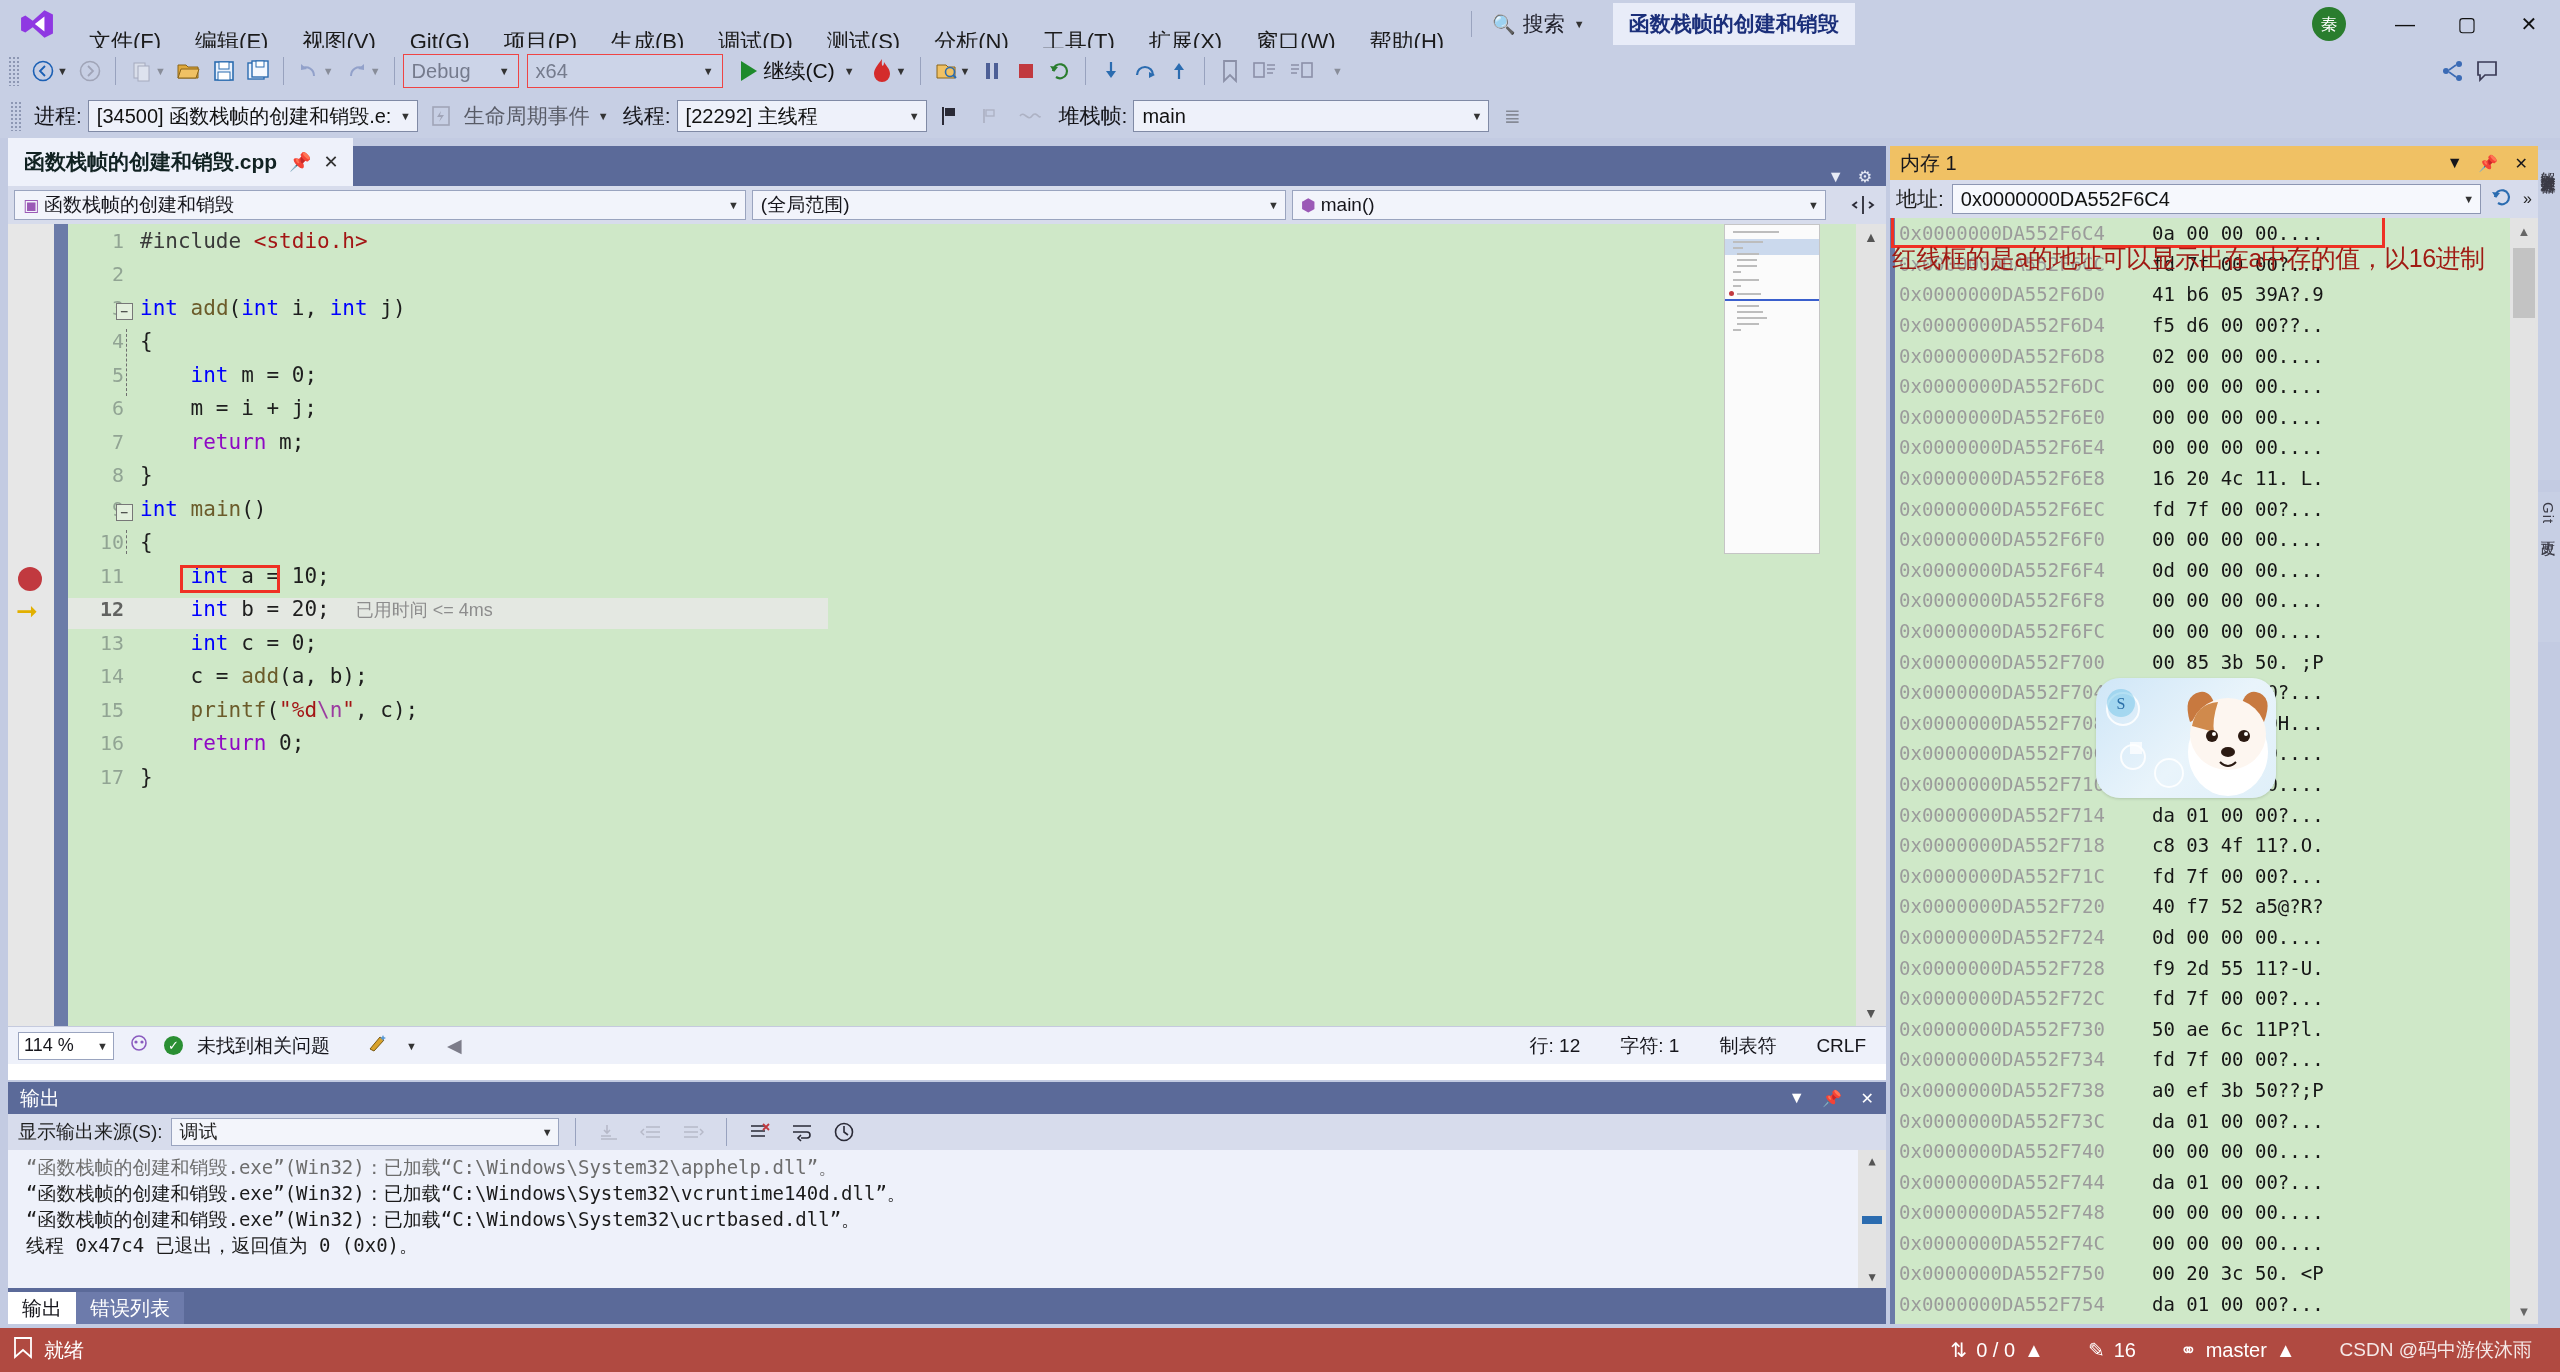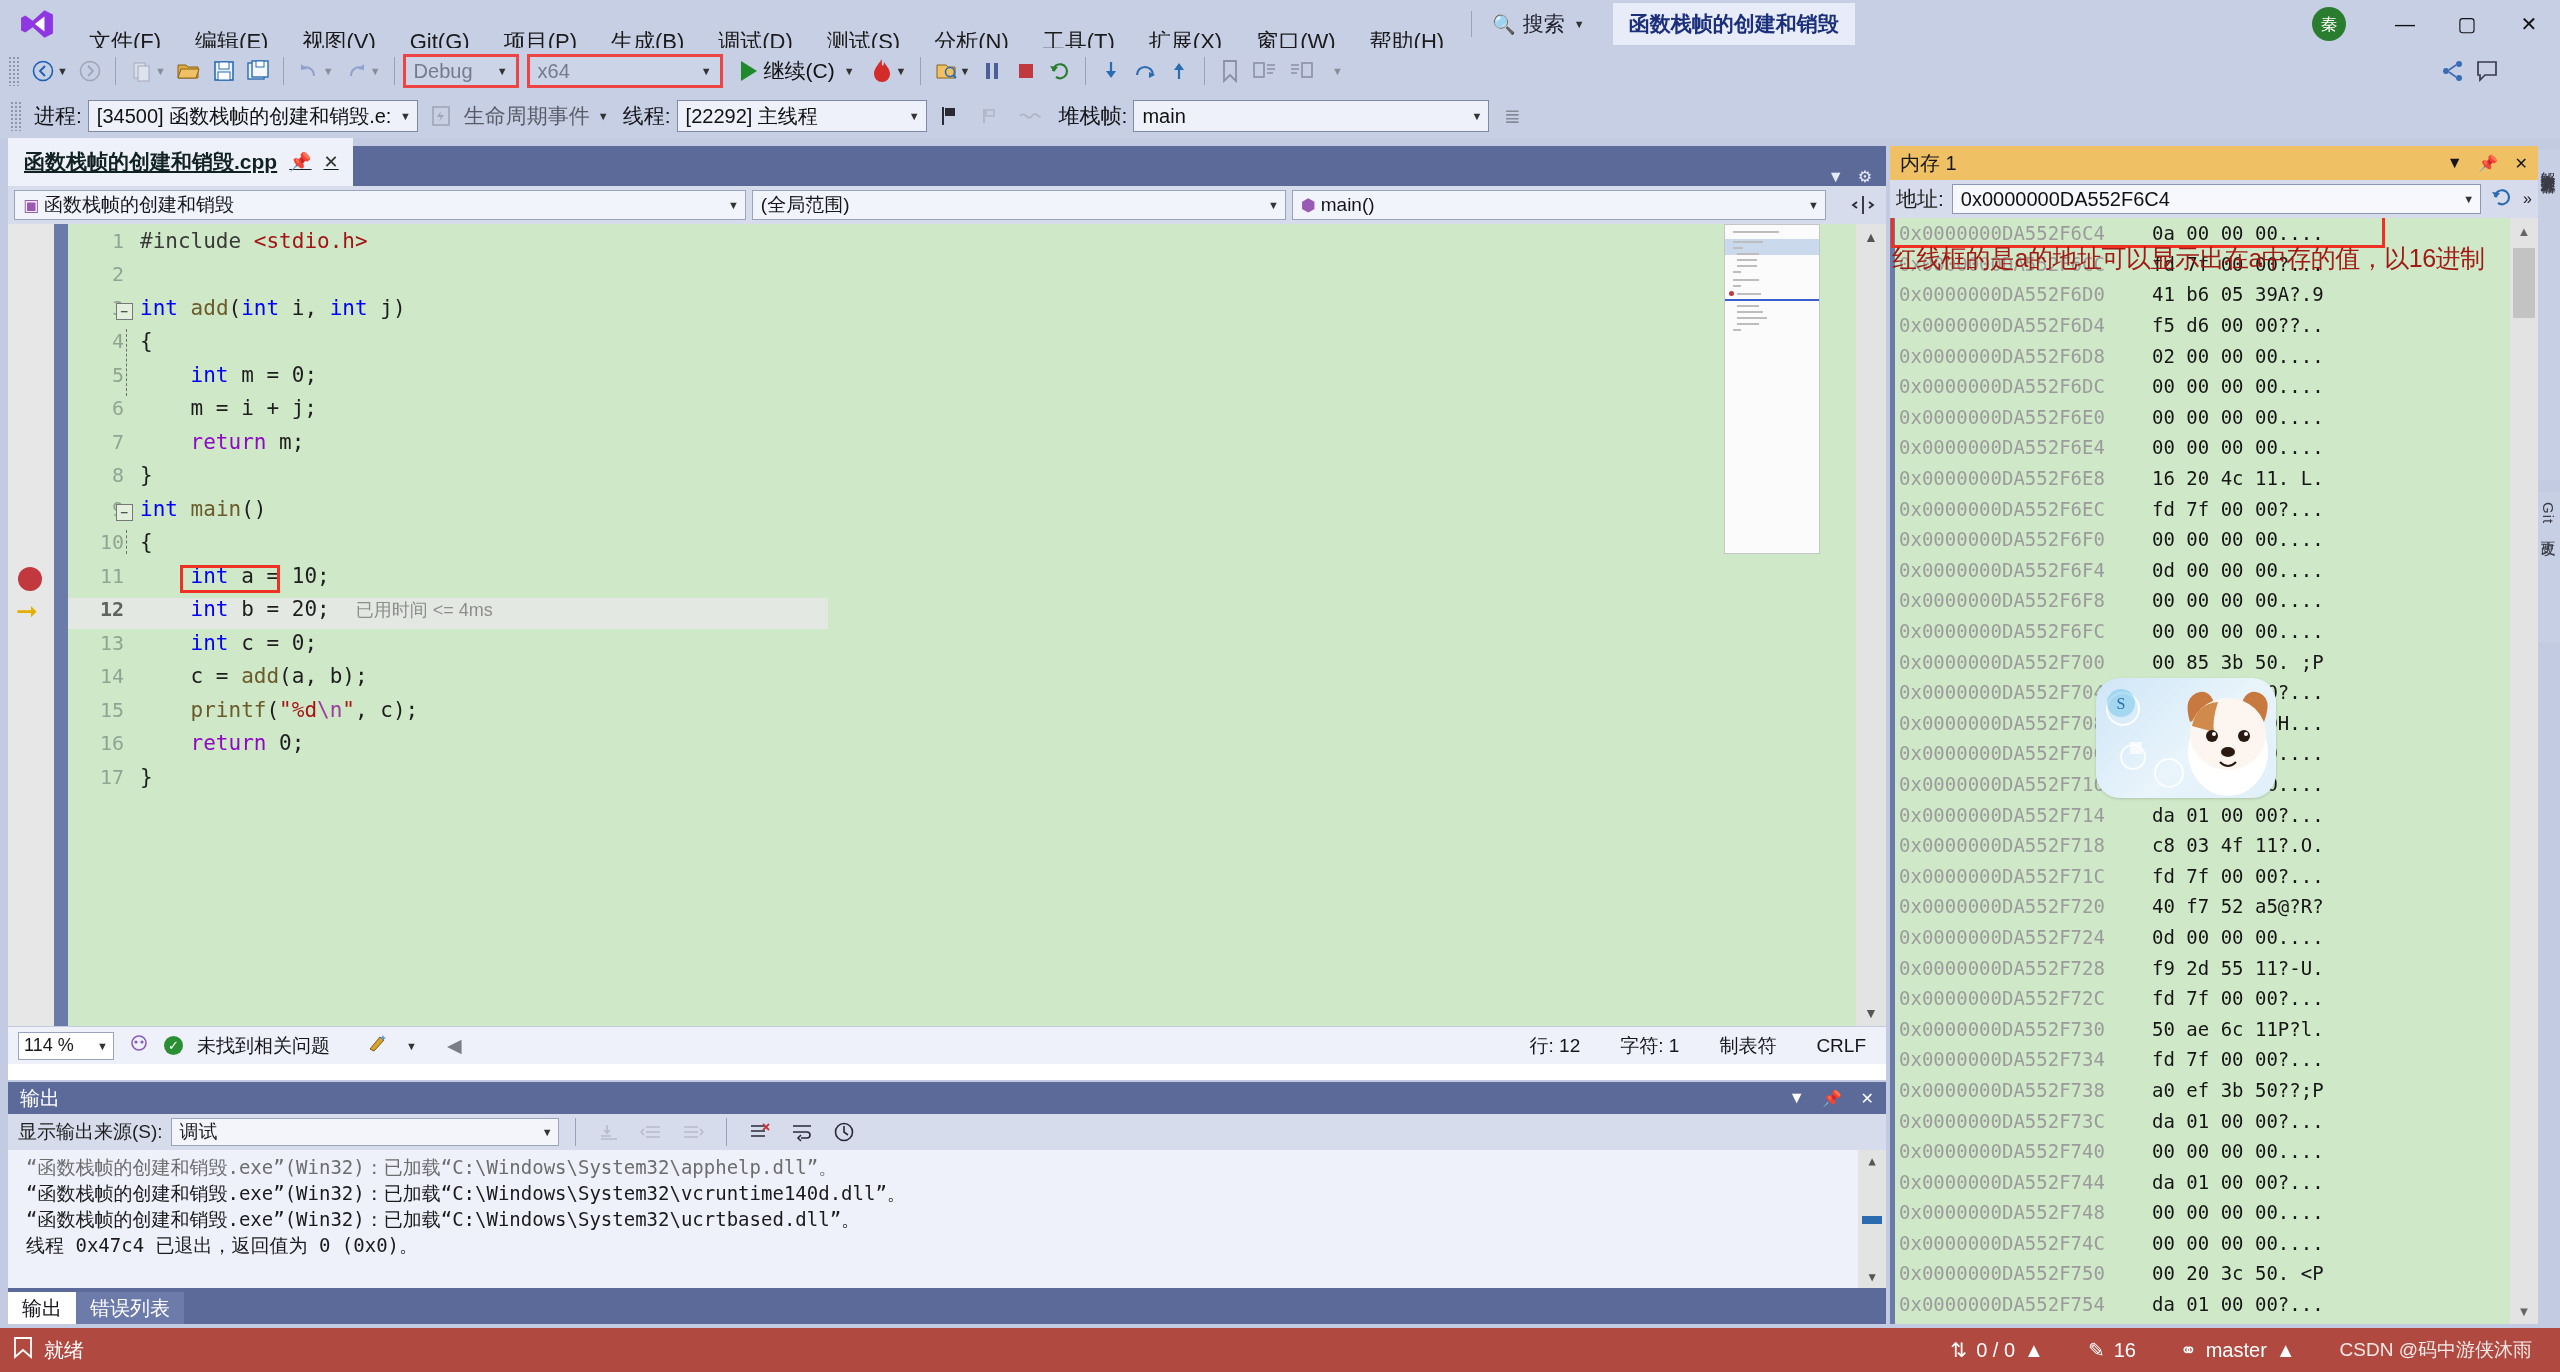--- a/index.html
+++ b/index.html
@@ -41,21 +41,21 @@
   .toolbar {
     position:absolute; left:0; top:48px; width:2560px; height:46px;
     background:#c7cfe4; display:flex; align-items:center; padding-left:8px;
   }
   .grip { width:12px; height:30px; background-image:radial-gradient(#8d97b3 1px, transparent 1px); background-size:4px 4px; margin-right:6px; }
   .tb-btn { min-width:34px; height:36px; display:flex; align-items:center; justify-content:center; padding:0 5px; font-size:20px; color:#2b2b2b; }
   .tb-btn.dis { opacity:0.42; }
   .caret { font-size:11px; margin-left:2px; color:#333; }
   .tb-sep { width:1px; height:28px; background:#98a2be; margin:0 8px; }
   .combo {
-    height:34px; min-width:116px; background:#ccd4e8; border:3px solid #ef4444;
+    height:34px; min-width:116px; background:#ccd4e8; border:1px solid #ef4444;
     display:flex; align-items:center; padding:0 8px; font-size:20px; color:#757b8d;
     justify-content:space-between; margin-right:8px;
   }
   .combo.wide { min-width:196px; }
   .go-btn { display:flex; align-items:center; gap:7px; padding:0 10px; height:36px; font-size:21px; color:#111; }
   .tri-green { width:0; height:0; border-left:16px solid #1e8a2c; border-top:10px solid transparent; border-bottom:10px solid transparent; }
 
   
   .debugbar {
     position:absolute; left:0; top:94px; width:2560px; height:44px;
@@ -65,21 +65,21 @@
   .dcombo {
     height:32px; background:#eef1fa; border:1px solid #808aa5; display:flex; align-items:center;
     padding:0 6px 0 8px; font-size:20px; color:#111; justify-content:space-between; gap:8px;
   }
 
   
   .editor-pane { position:absolute; left:8px; top:146px; width:1878px; height:934px; background:#fff; }
   .tabstrip { height:40px; background:#5b6a99; display:flex; align-items:flex-end; }
   .tab {
     height:48px; background:#eef1fa; display:flex; align-items:center; gap:12px;
-    padding:0 14px 0 16px; font-size:21px; color:#122; font-weight:bold;text-decoration:underline;
+    padding:0 14px 0 16px; font-size:21px; color:#122; font-weight:bold;
   }
   .tab .tabicon { font-size:18px; font-weight:normal; color:#333; }
   .tabstrip-right { margin-left:auto; display:flex; align-items:center; gap:14px; padding-right:14px; color:#e7ebf6; font-size:16px; }
 
   .navbar { height:38px; background:#d7dcec; display:flex; align-items:center; gap:6px; padding:0 6px; }
   .ncombo {
     height:30px; background:#f2f4fb; border:1px solid #9aa4bf; display:flex; align-items:center;
     padding:0 6px 0 8px; font-size:19px; color:#16161c; justify-content:space-between; gap:6px;
   }
   .nicon { color:#9b59b6; font-size:17px; margin-right:5px; }

